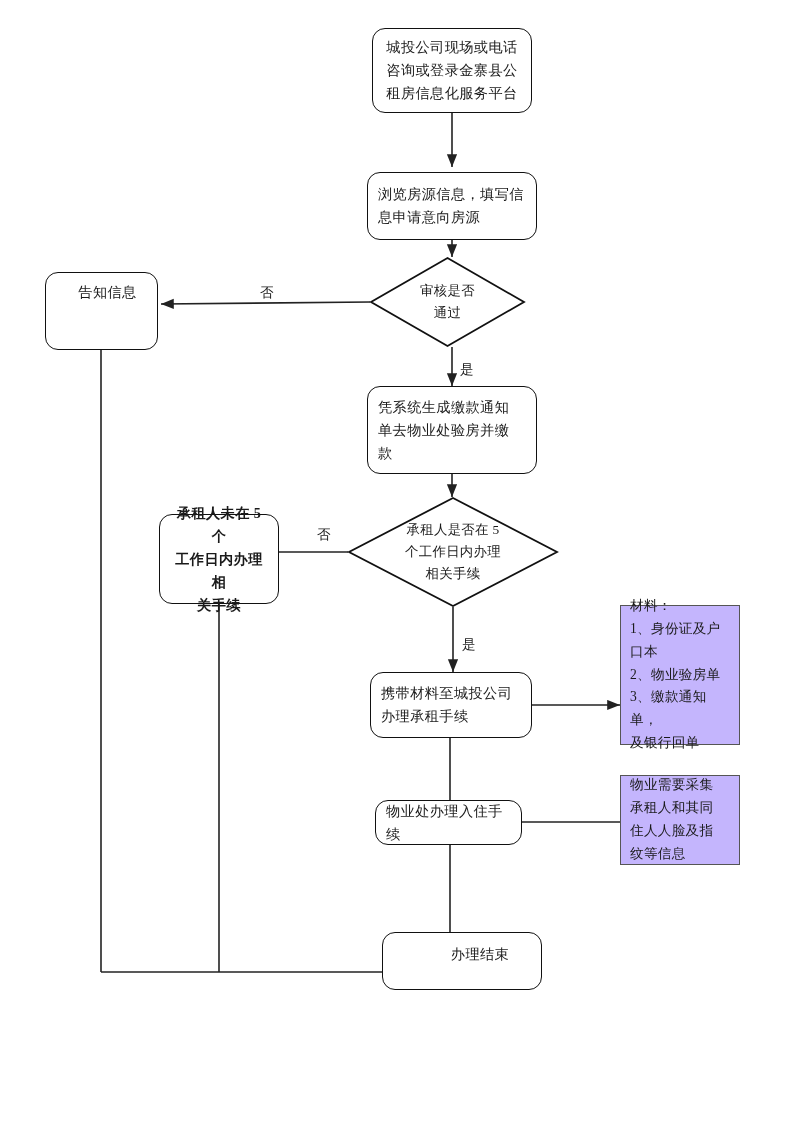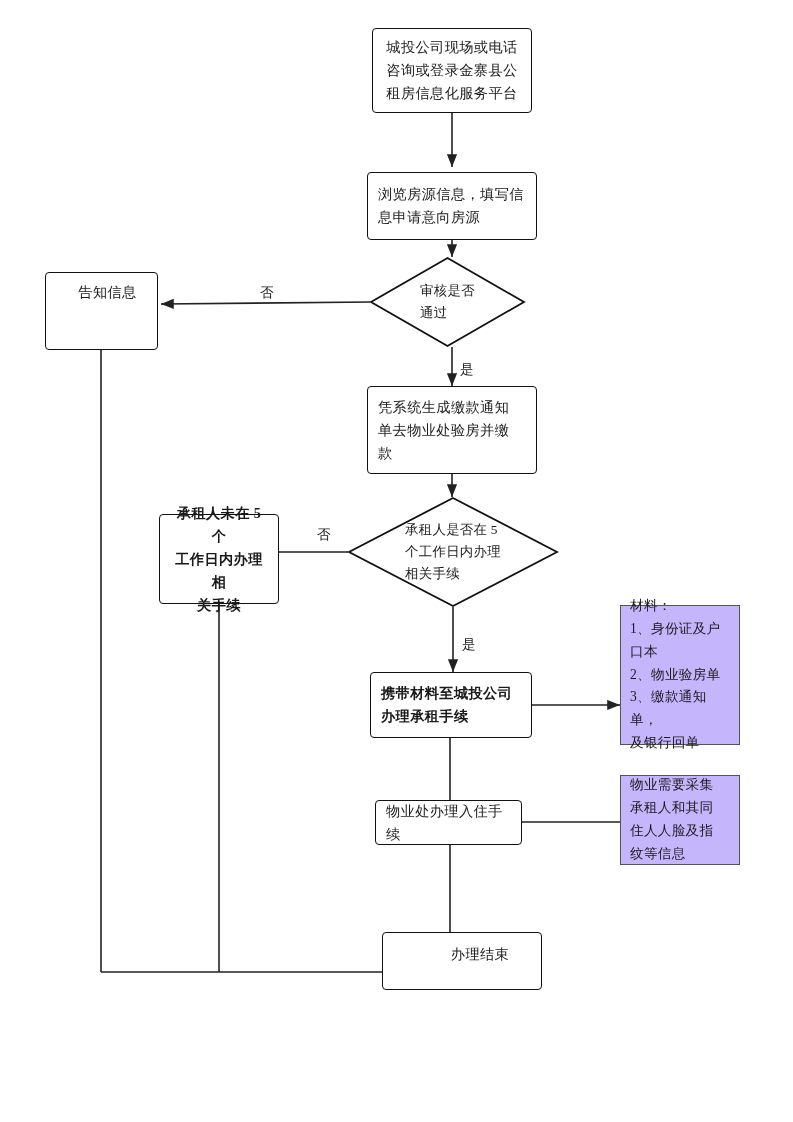--- a/index.html
+++ b/index.html
@@ -23,21 +23,21 @@
     box-sizing: border-box;
     border: 1.6px solid #111111;
     background: #ffffff;
     display: flex;
     align-items: center;
     justify-content: flex-start;
     color: #1a1a1a;
     z-index: 3;
   }
   .rounded {
-    border-radius: 4px;
+    border-radius: 13px;
   }
   .node .txt {
     display: block;
     width: 100%;
     padding: 0 10px;
     font-size: 14.2px;
     line-height: 1.62;
     letter-spacing: 0.4px;
     text-align: left;
     white-space: pre-line;
@@ -84,20 +84,21 @@
     display: flex;
     align-items: center;
     justify-content: center;
     pointer-events: none;
   }
   .diamond-label .txt {
     display: block;
     font-size: 13.4px;
     line-height: 1.62;
     letter-spacing: 0.3px;
+    text-align: center;
     white-space: pre-line;
     color: #1a1a1a;
   }
   .edge-label {
     position: absolute;
     font-size: 13.6px;
     line-height: 1;
     color: #1a1a1a;
     z-index: 4;
     white-space: nowrap;
@@ -197,21 +198,21 @@
 相关手续</span>
     </div>
   </div>
 
   <div class="node rounded center" style="left:159px; top:514px; width:120px; height:90px;font-weight:bold;">
     <span class="txt">承租人未在 5 个
 工作日内办理相
 关手续</span>
   </div>
 
-  <div class="node rounded" style="left:370px; top:672px; width:162px; height:66px;font-weight:bold;">
+  <div class="node rounded" style="left:370px; top:672px; width:162px; height:66px;">
     <span class="txt">携带材料至城投公司
 办理承租手续</span>
   </div>
 
   <div class="node rounded" style="left:375px; top:800px; width:147px; height:45px;">
     <span class="txt">物业处办理入住手
 续</span>
   </div>
 
   <div class="node rounded center" style="left:382px; top:932px; width:160px; height:58px;padding-left:36px;">

